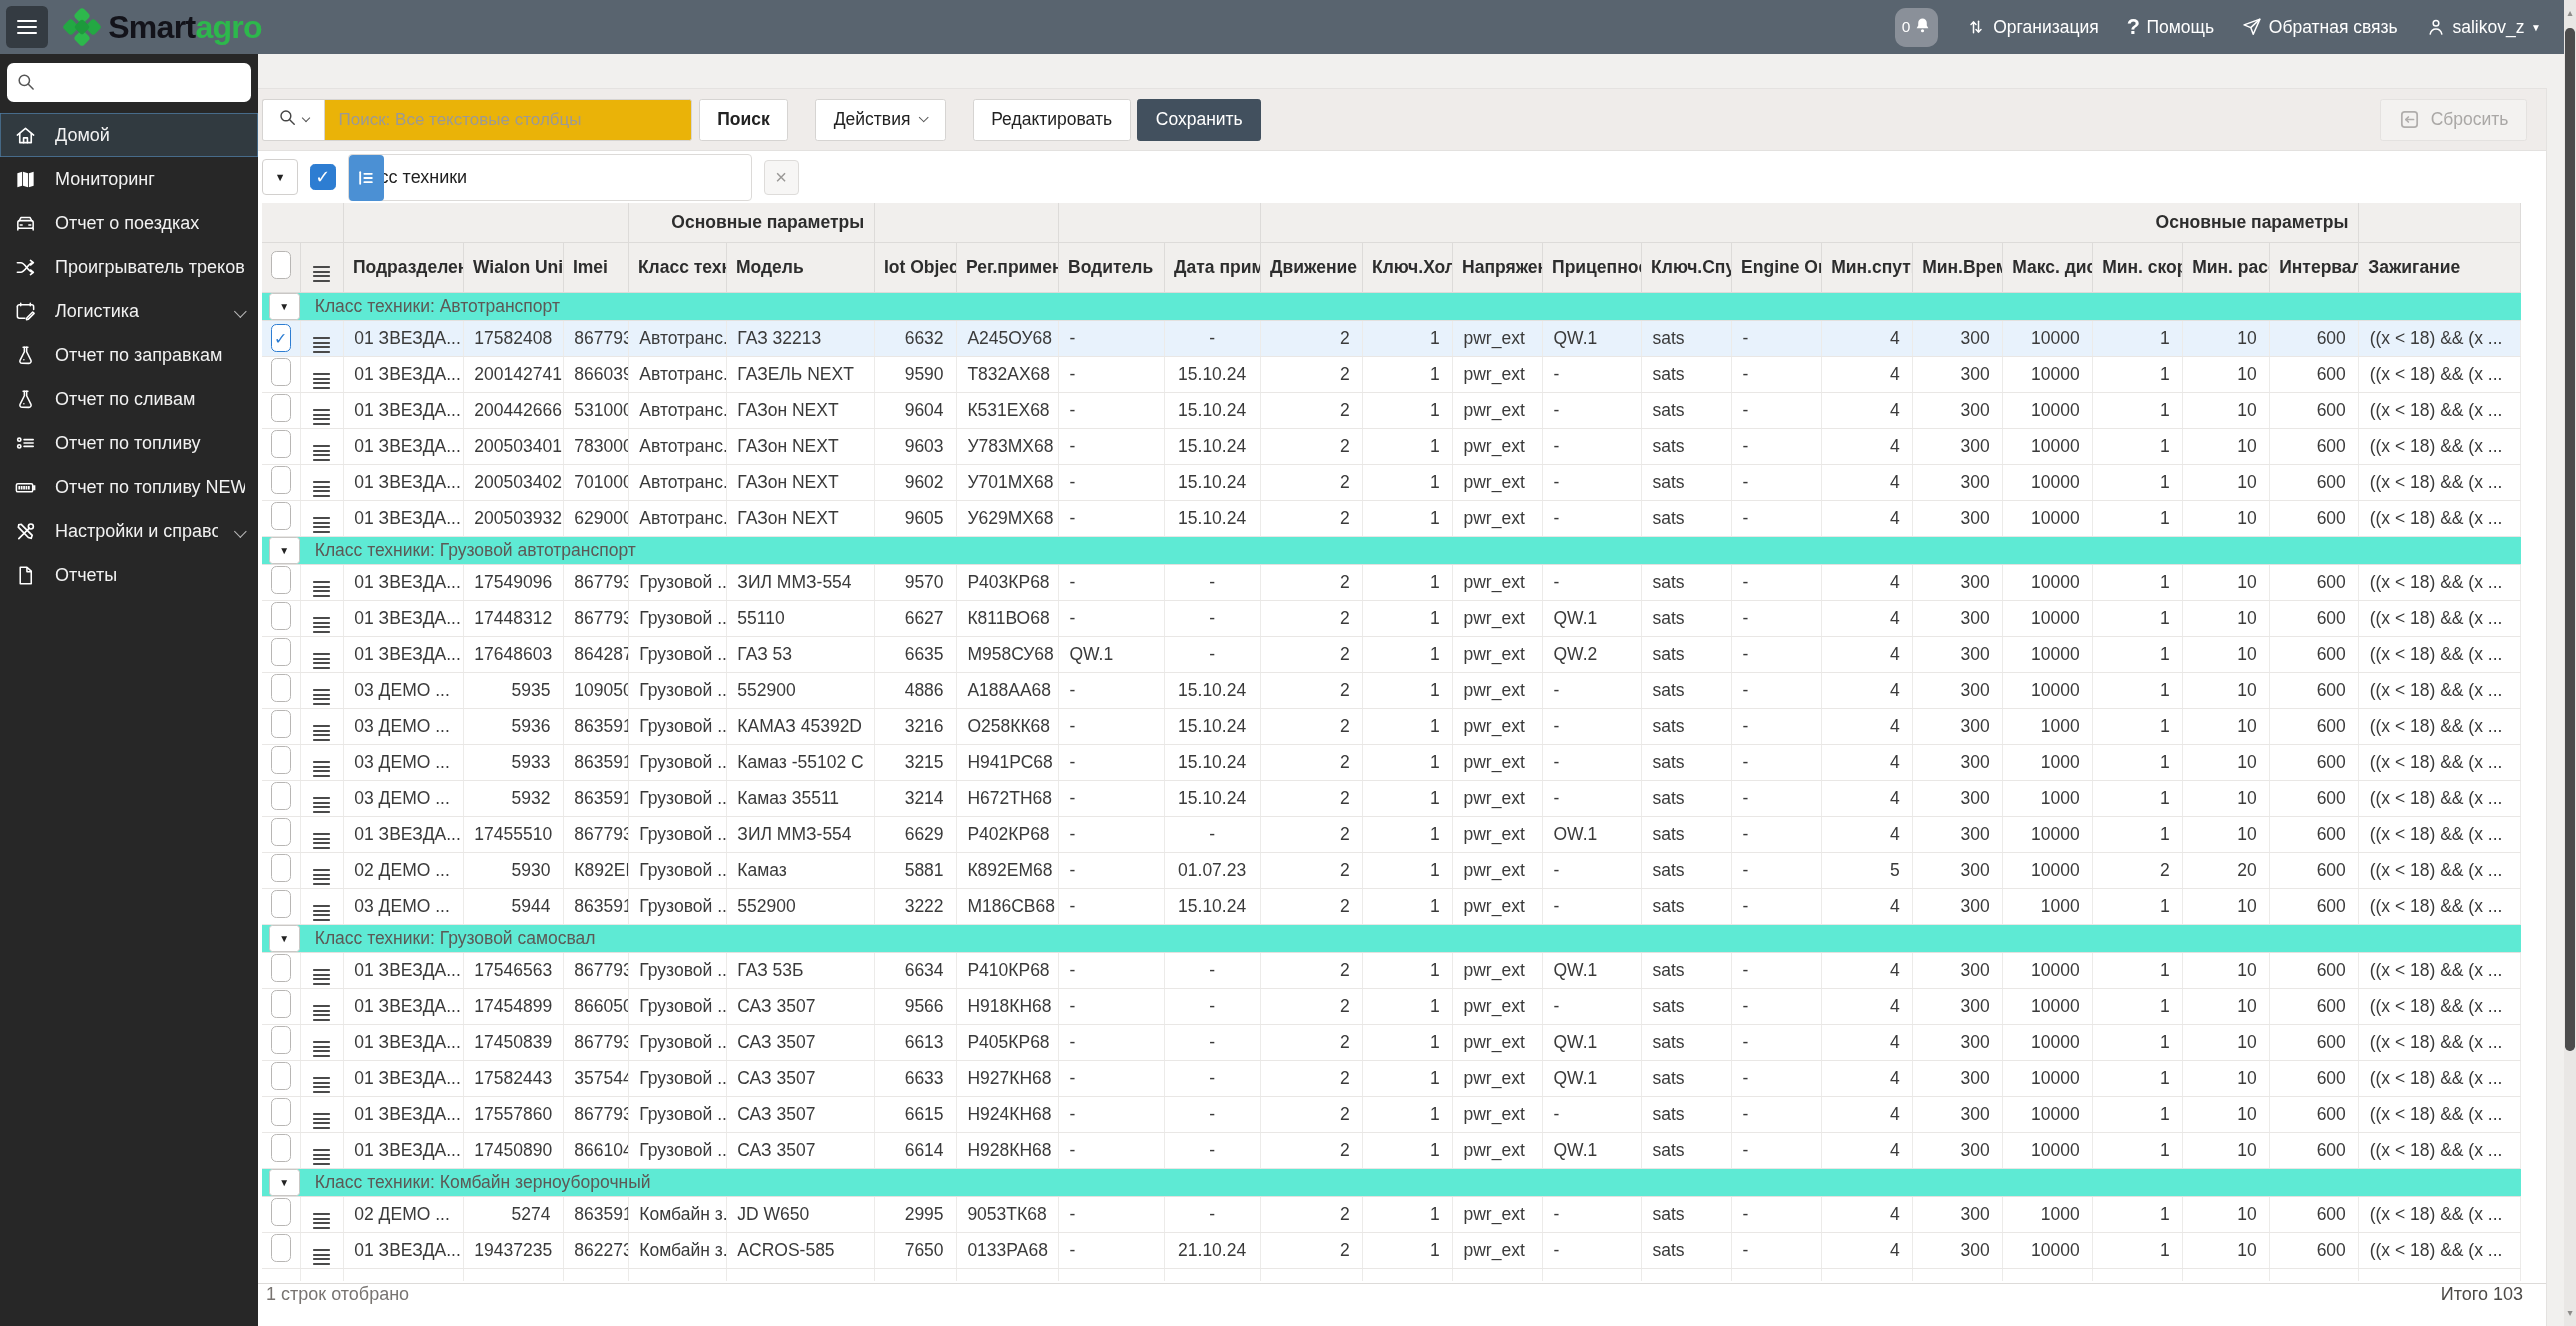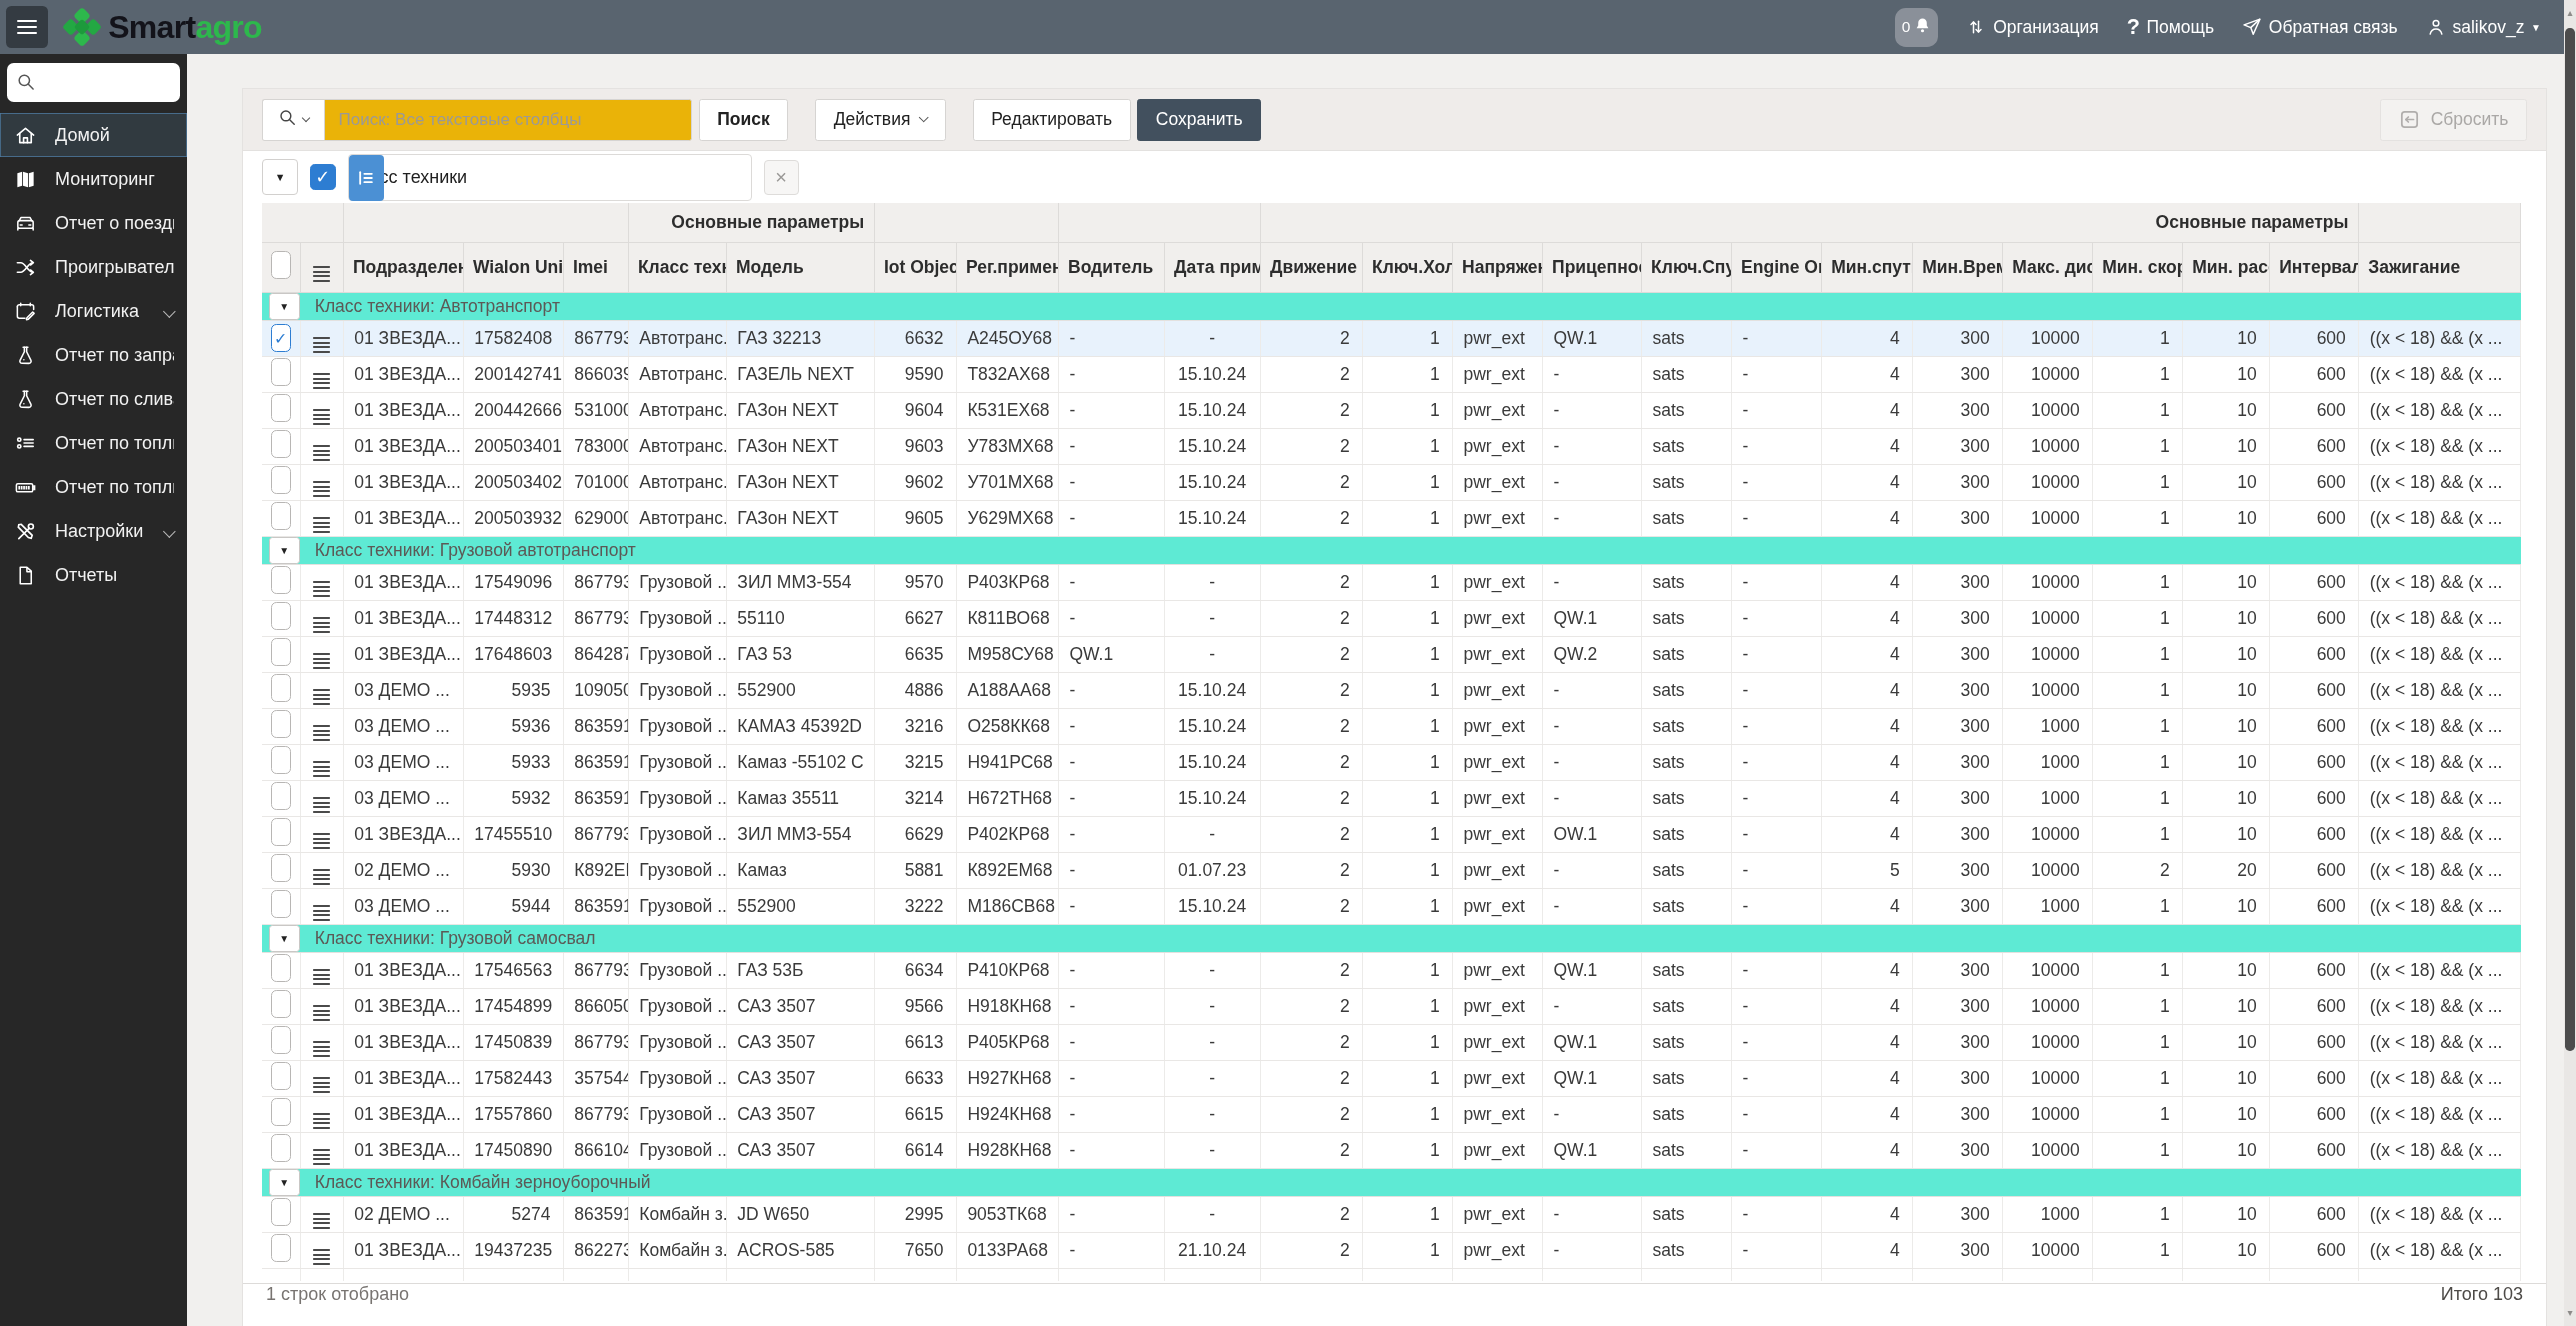--- a/index.html
+++ b/index.html
@@ -25,21 +25,21 @@
 
   
   .vscroll{position:absolute;right:0;top:0;width:12px;height:1326px;background:#e9e7e5;z-index:6}
   .vscroll .arr{position:absolute;left:0;width:12px;height:20px;color:#8d8b89;font-size:8.7px;
     display:flex;align-items:center;justify-content:center}
   .vscroll .arr.up{top:2.7px}
   .vscroll .arr.dn{bottom:2.7px}
   .vscroll .thumb{position:absolute;left:1.3px;width:9.4px;top:28px;height:1023px;background:#4c4c4c;border-radius:4.7px}
 
   
-  .sidebar{position:absolute;left:0;top:54px;bottom:0;width:187px;background:#272727;z-index:4}
+  .sidebar{position:absolute;left:0;top:54px;bottom:0;width:258px;background:#272727;z-index:4}
   .side-search{margin:9.4px 6.7px 10.8px 6.7px;background:#fff;border-radius:6.7px;height:39px;
     display:flex;align-items:center;padding:0 9.4px;gap:6.7px}
   .side-search input{border:none;outline:none;flex:1;font-size:17.5px;font-family:"Liberation Sans",sans-serif;color:#333;min-width:0}
   .side-nav{display:flex;flex-direction:column}
   .side-item{height:44px;display:flex;align-items:center;padding:0 13.5px;gap:17.5px;color:#f2f2f2;
     font-size:18px;cursor:pointer;white-space:nowrap}
   .side-item .lbl{overflow:hidden;text-overflow:clip}
   .side-item.active{background:#313a40;box-shadow:inset 0 0 0 0.7px #4f7ca3}
   .side-item .icon{width:24px;flex:0 0 24px;display:flex;align-items:center;justify-content:center}
   .side-chev{margin-left:auto;width:8.7px;height:8.7px;border-right:1.3px solid #b9b9b9;

